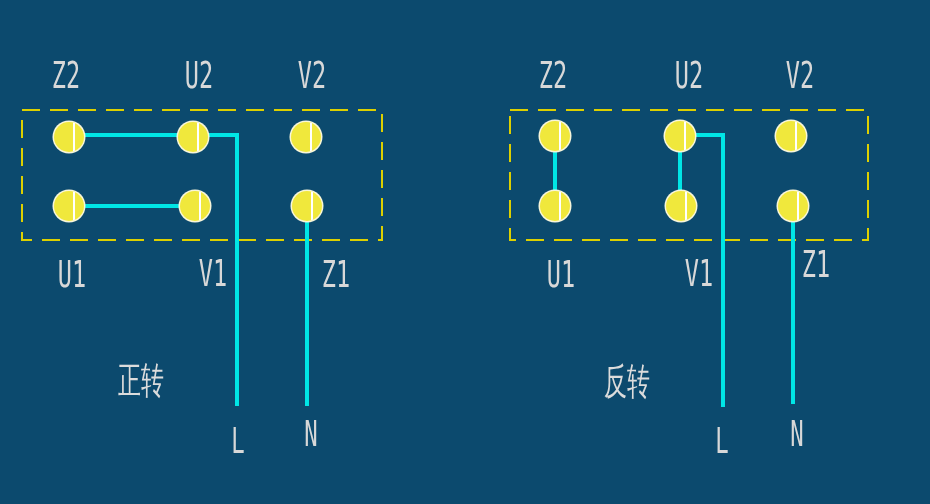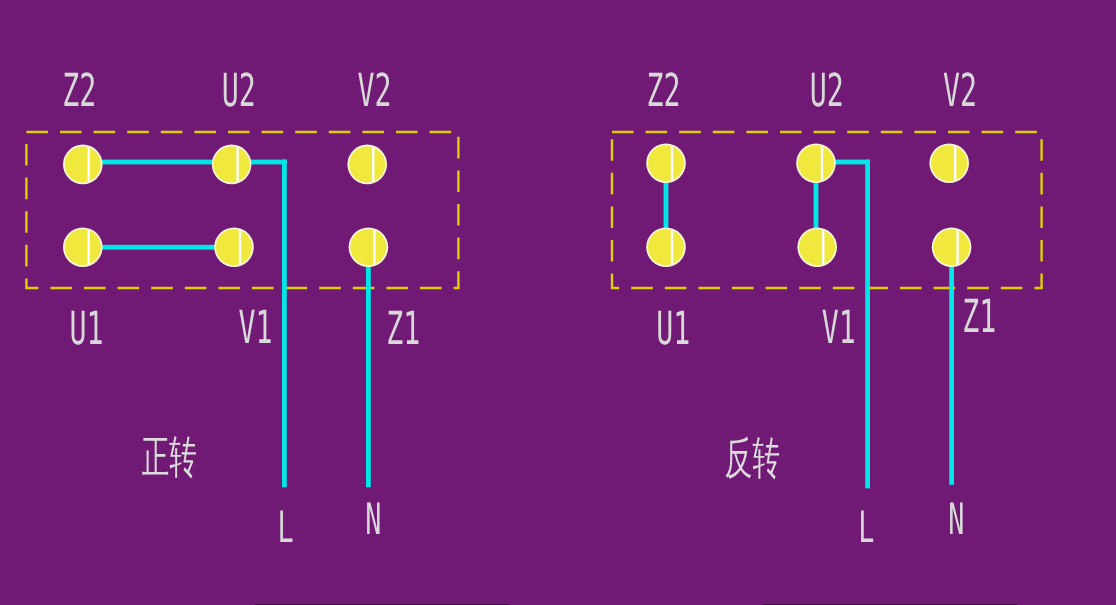--- a/index.html
+++ b/index.html
@@ -1,17 +1,17 @@
 <!DOCTYPE html>
 <html><head>
 <meta charset="utf-8">
 <style>
   html,body{margin:0;padding:0;background:#000;}
   .canvas{
-    position:relative;width:930px;height:504px;background:#701a75;
+    position:relative;width:930px;height:504px;background:#0c4a6e;
     overflow:hidden;font-family:"DejaVu Sans Mono",monospace;
   }
   .lbl{
     position:absolute;color:#d8d8d8;font-size:38px;line-height:1;
     white-space:nowrap;transform:translateX(-50%) scaleX(0.62);
     font-family:"DejaVu Sans Mono",monospace;
   }
   .lbl.small{font-size:36px;}
   .caption{
     position:absolute;color:#dcdcdc;font-size:37px;line-height:1;

